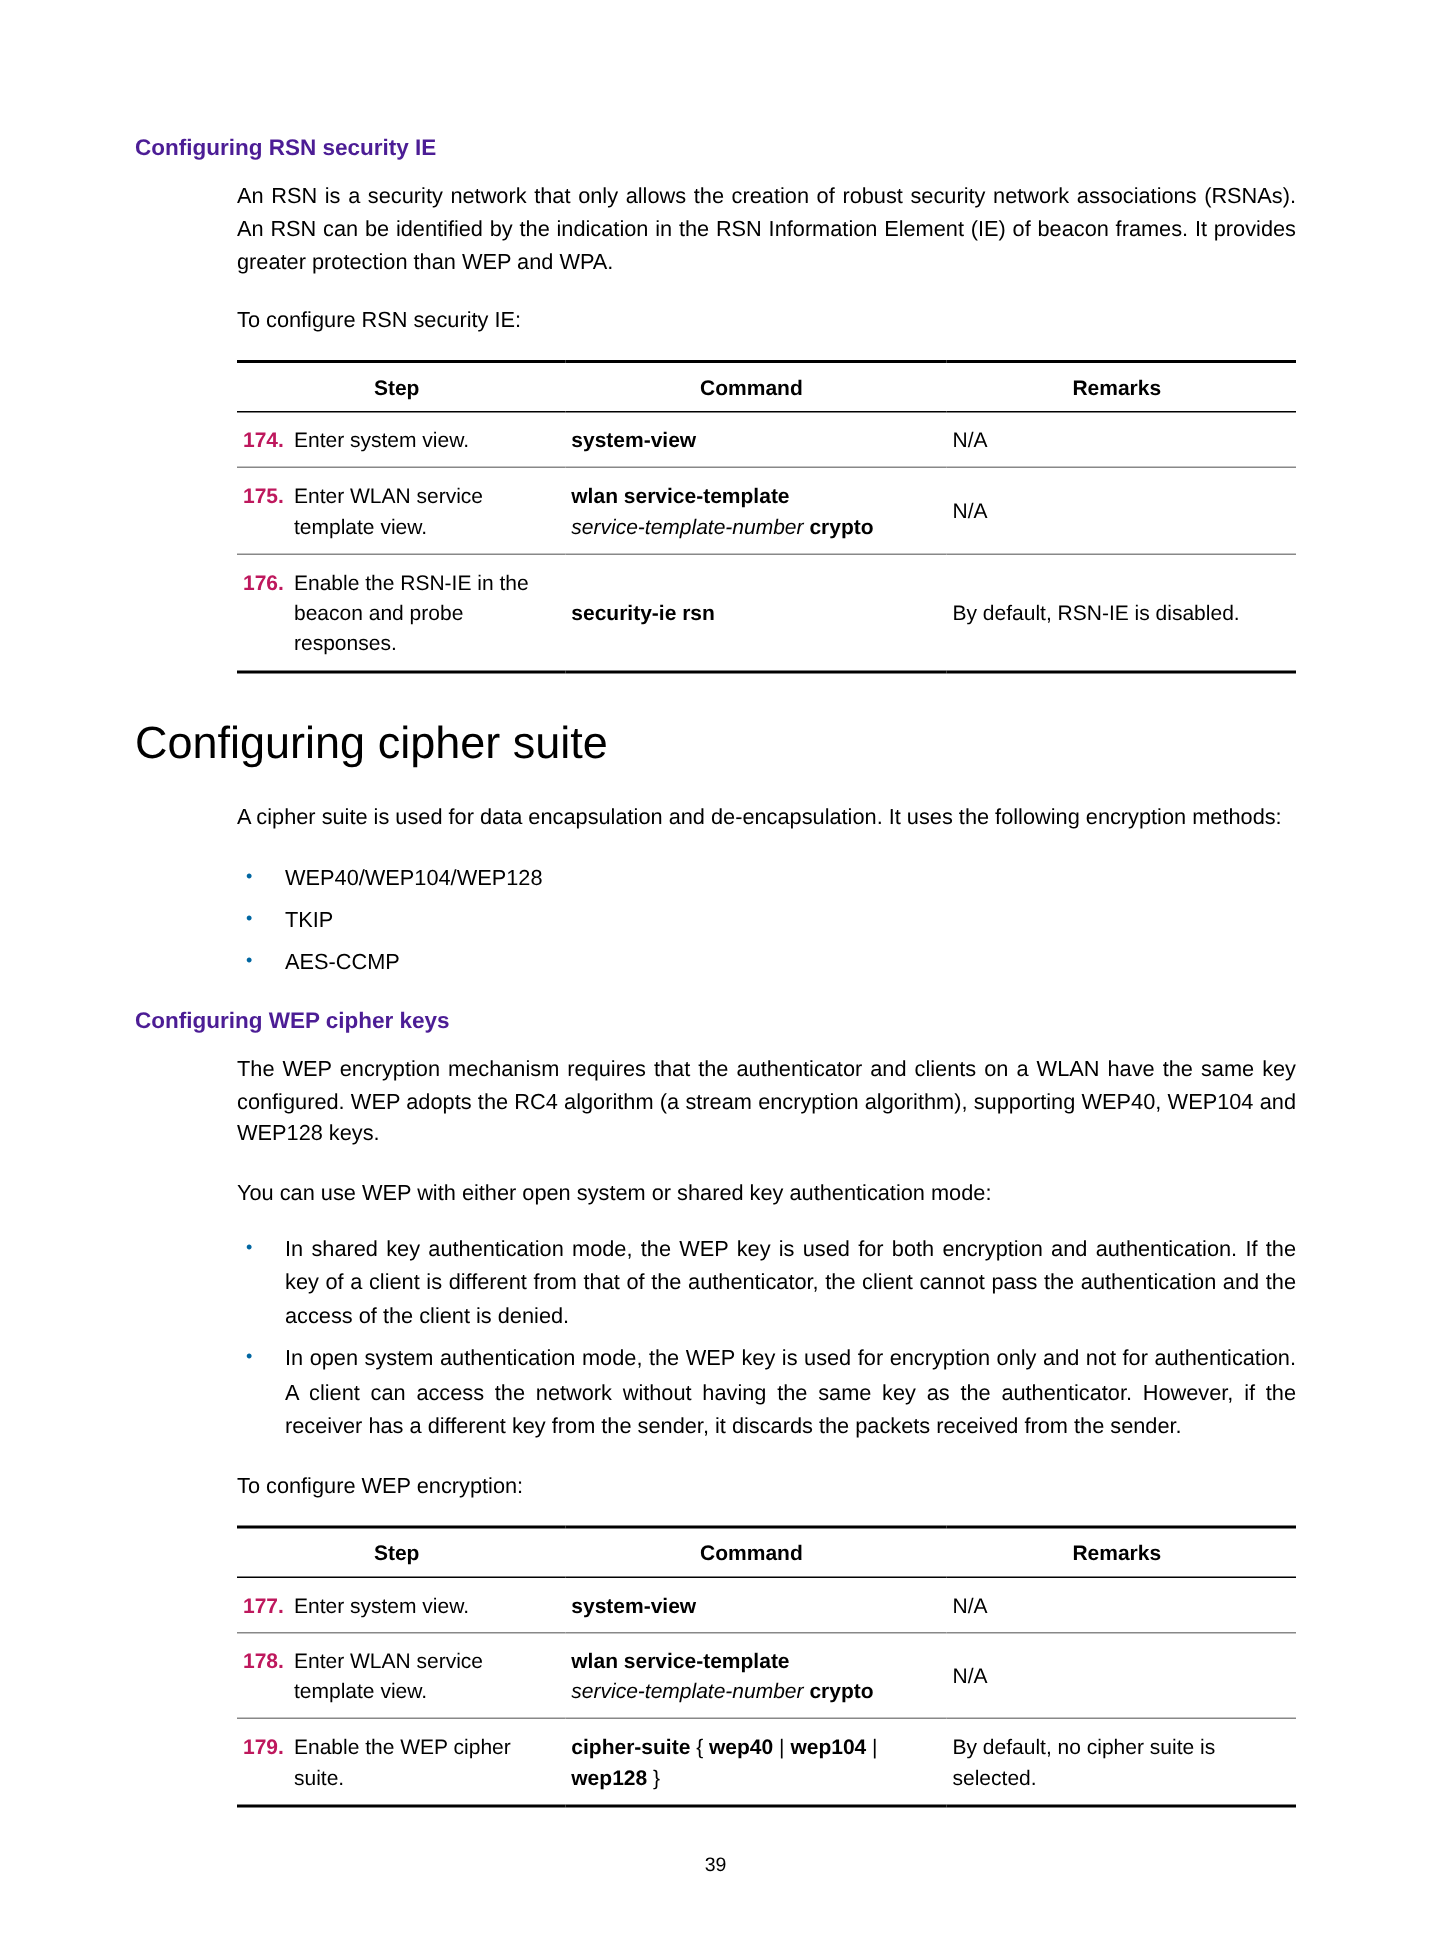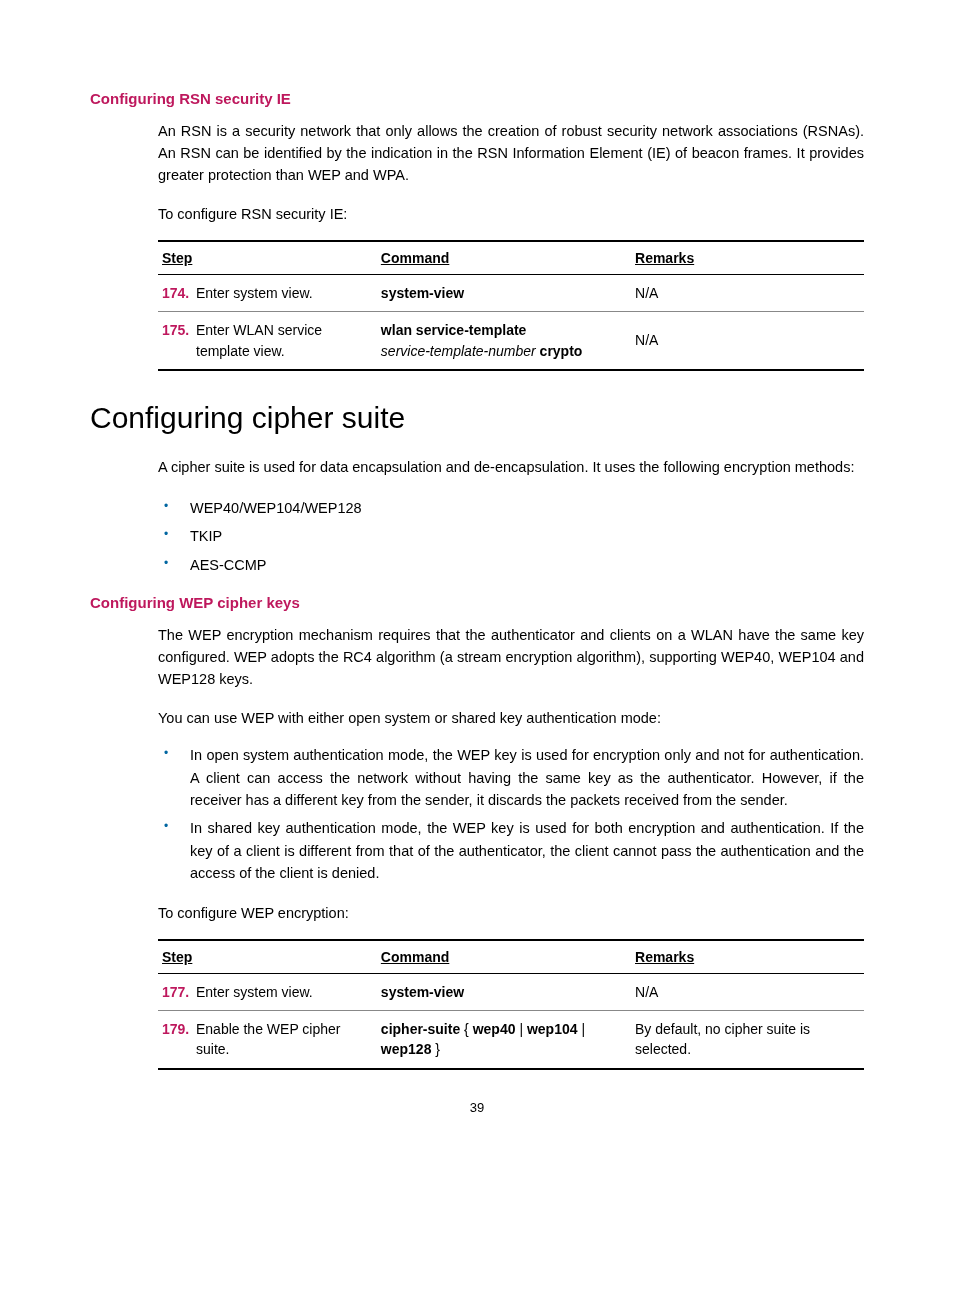--- a/index.html
+++ b/index.html
@@ -6,21 +6,21 @@
     body {
       font-family: Arial, Helvetica, sans-serif;
       background: #fff;
       color: #000;
       width: 954px;
       margin: 0 auto;
       padding: 90px 90px 40px 90px;
       font-size: 14px;
     }
     .heading-blue {
-      color: #be185d;
+      color: #4c1d95;
       font-weight: bold;
       font-size: 15px;
       margin-bottom: 14px;
     }
     .body-text {
       text-align: justify;
       line-height: 1.5;
       margin: 0 0 18px 68px;
       font-size: 14.5px;
     }
@@ -60,25 +60,24 @@
       border-top: 2px solid #000;
       border-bottom: 1.5px solid #000;
     }
     tbody tr {
       border-bottom: 1px solid #888;
     }
     tbody tr:last-child {
       border-bottom: 2px solid #000;
     }
     th {
-      text-align: left;
+      text-align: center;
       font-weight: bold;
       padding: 8px 10px 8px 4px;
       vertical-align: top;
-      text-decoration: underline;
     }
     td {
       padding: 8px 10px 8px 4px;
       vertical-align: middle;
       line-height: 1.45;
     }
     th:nth-child(1), td:nth-child(1) { width: 31%; }
     th:nth-child(2), td:nth-child(2) { width: 36%; }
     th:nth-child(3), td:nth-child(3) { width: 33%; }
     .step-num {
@@ -137,37 +136,47 @@
     <tr>
       <td>
           <div class="step-wrap">
             <span class="step-num">175.</span>
             <span class="step-text">Enter WLAN service template view.</span>
           </div>
         </td>
       <td><span class="cmd-bold">wlan service-template</span><br><span class="cmd-italic">service-template-number</span> <span class="cmd-bold">crypto</span></td>
       <td>N/A</td>
     </tr>
+    <tr>
+      <td>
+          <div class="step-wrap">
+            <span class="step-num">176.</span>
+            <span class="step-text">Enable the RSN-IE in the beacon and probe responses.</span>
+          </div>
+        </td>
+      <td><span class="cmd-bold">security-ie rsn</span></td>
+      <td>By default, RSN-IE is disabled.</td>
+    </tr>
   </tbody>
 </table>
 
 <h2 class="h2-light">Configuring cipher suite</h2>
 <p class="body-text">A cipher suite is used for data encapsulation and de-encapsulation. It uses the following encryption methods:</p>
 <ul class="bullets">
   <li>WEP40/WEP104/WEP128</li>
   <li>TKIP</li>
   <li>AES-CCMP</li>
 </ul>
 
 <div class="heading-blue">Configuring WEP cipher keys</div>
 <p class="body-text">The WEP encryption mechanism requires that the authenticator and clients on a WLAN have the same key configured. WEP adopts the RC4 algorithm (a stream encryption algorithm), supporting WEP40, WEP104 and WEP128 keys.</p>
 <p class="lead-text">You can use WEP with either open system or shared key authentication mode:</p>
 <ul class="bullets">
+  <li>In shared key authentication mode, the WEP key is used for both encryption and authentication. If the key of a client is different from that of the authenticator, the client cannot pass the authentication and the access of the client is denied.</li>
   <li>In open system authentication mode, the WEP key is used for encryption only and not for authentication. A client can access the network without having the same key as the authenticator. However, if the receiver has a different key from the sender, it discards the packets received from the sender.</li>
-  <li>In shared key authentication mode, the WEP key is used for both encryption and authentication. If the key of a client is different from that of the authenticator, the client cannot pass the authentication and the access of the client is denied.</li>
 </ul>
 <p class="lead-text">To configure WEP encryption:</p>
 
 <table>
   <thead>
     <tr>
       <th>Step</th>
       <th>Command</th>
       <th>Remarks</th>
     </tr>
@@ -179,20 +188,30 @@
             <span class="step-num">177.</span>
             <span class="step-text">Enter system view.</span>
           </div>
         </td>
       <td><span class="cmd-bold">system-view</span></td>
       <td>N/A</td>
     </tr>
     <tr>
       <td>
           <div class="step-wrap">
+            <span class="step-num">178.</span>
+            <span class="step-text">Enter WLAN service template view.</span>
+          </div>
+        </td>
+      <td><span class="cmd-bold">wlan service-template</span><br><span class="cmd-italic">service-template-number</span> <span class="cmd-bold">crypto</span></td>
+      <td>N/A</td>
+    </tr>
+    <tr>
+      <td>
+          <div class="step-wrap">
             <span class="step-num">179.</span>
             <span class="step-text">Enable the WEP cipher suite.</span>
           </div>
         </td>
       <td><span class="cmd-bold">cipher-suite</span> { <span class="cmd-bold">wep40</span> | <span class="cmd-bold">wep104</span> | <span class="cmd-bold">wep128</span> }</td>
       <td>By default, no cipher suite is selected.</td>
     </tr>
   </tbody>
 </table>
 

